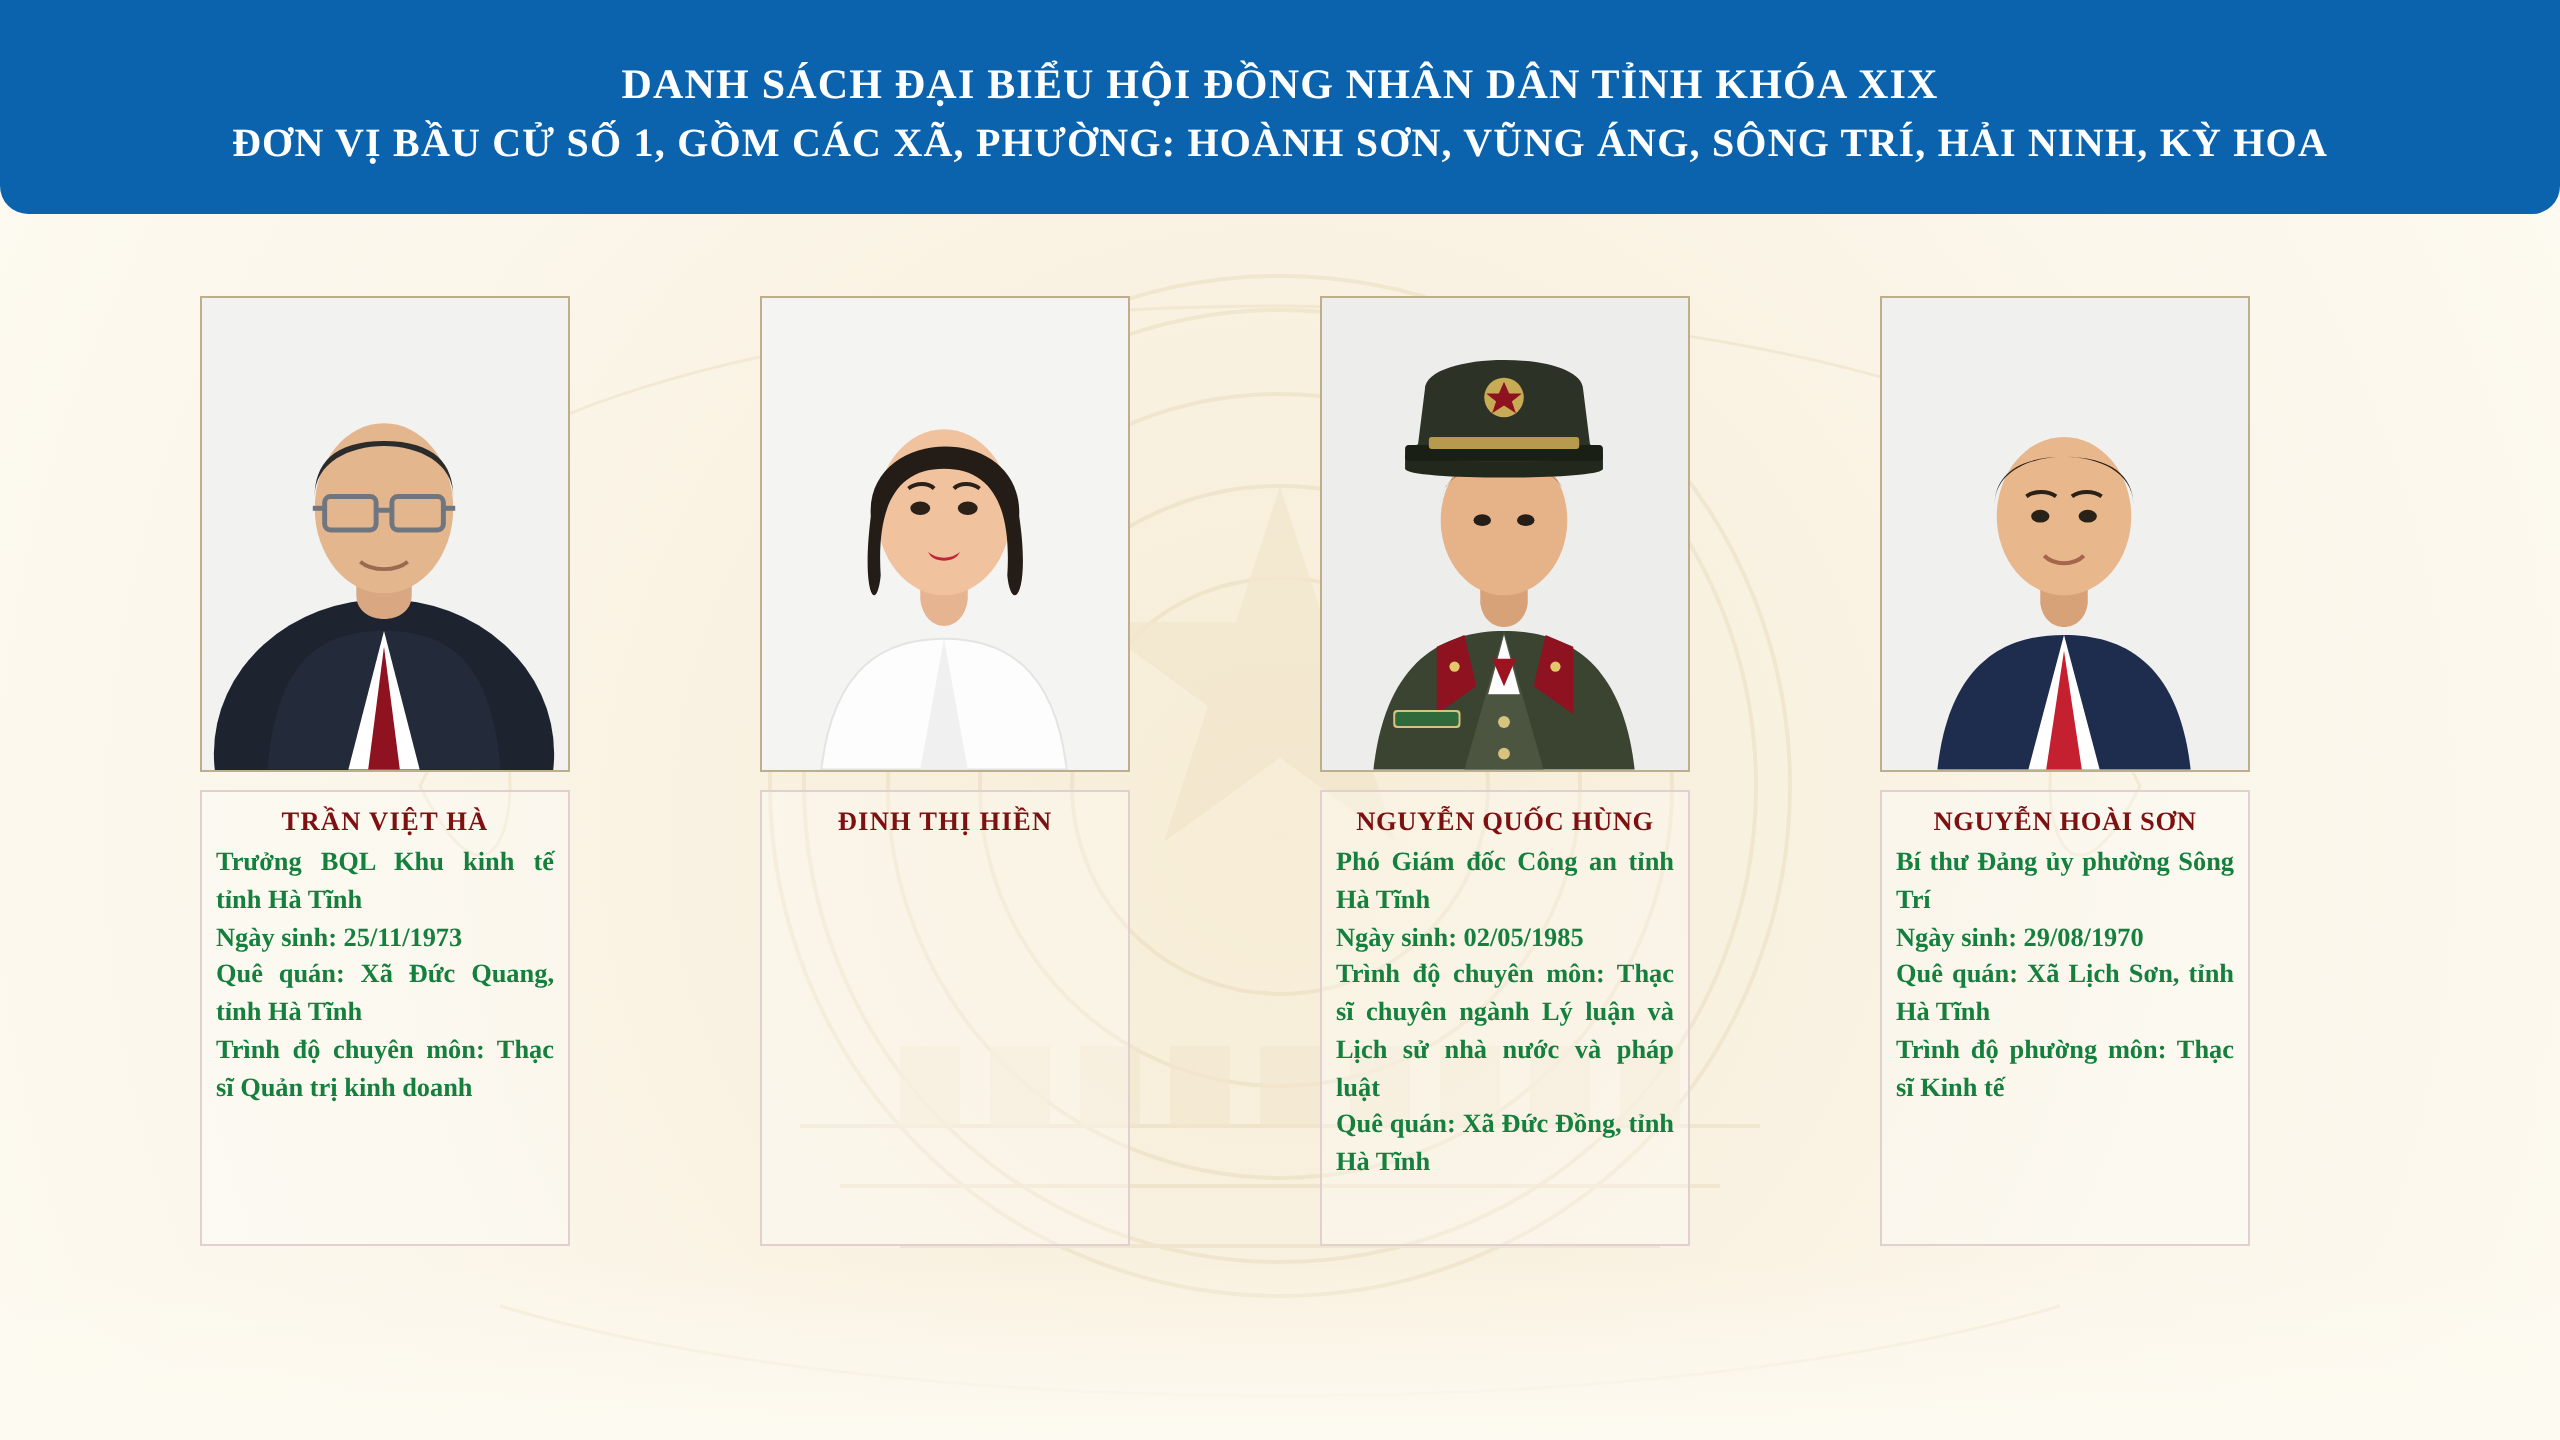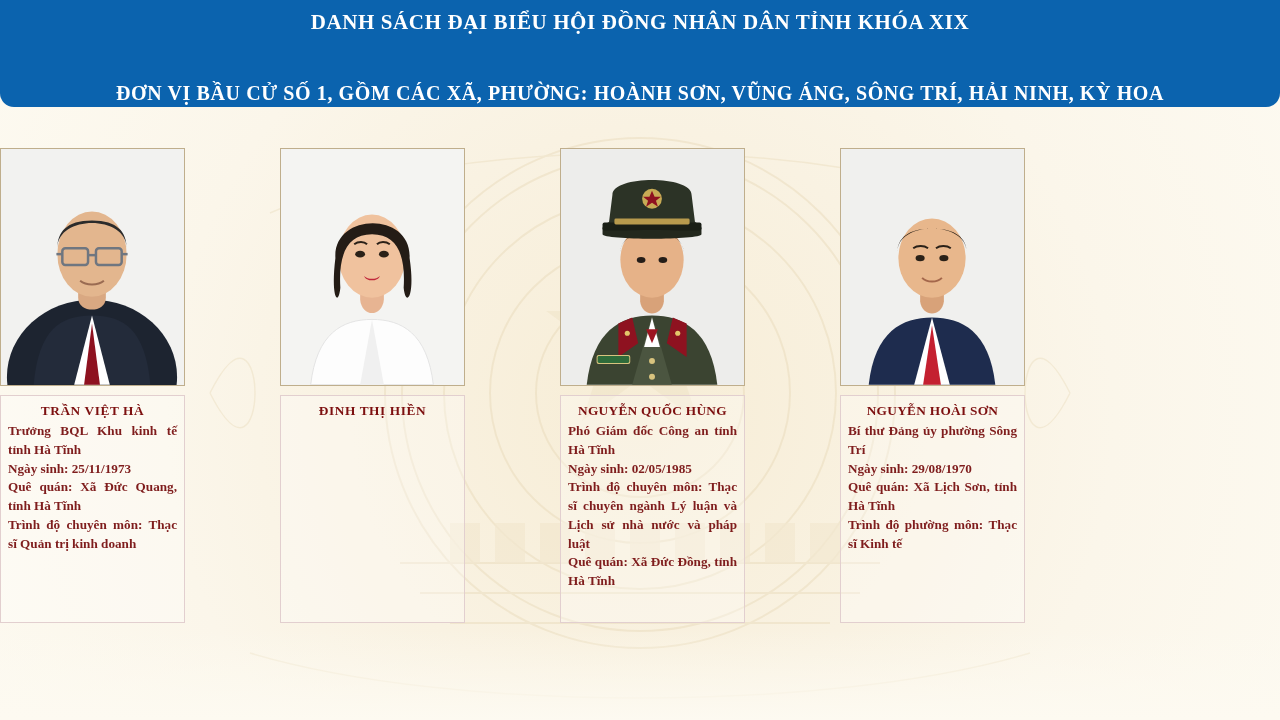--- a/index.html
+++ b/index.html
@@ -53,21 +53,21 @@
     top: 0;
     width: 1280px;
     height: 107px;
     background: #0b63ae;
     border-bottom-left-radius: 14px;
     border-bottom-right-radius: 14px;
     box-sizing: border-box;
     display: flex;
     flex-direction: column;
     align-items: center;
-    justify-content: space-between;
+    justify-content: center;
     padding-top: 8px;
   }
   .header .line {
     color: #ffffff;
     font-family: "Liberation Serif", serif;
     font-weight: bold;
     font-size: 21.5px;
     letter-spacing: 0.6px;
     line-height: 1.42;
     text-align: center;
@@ -77,20 +77,21 @@
   .header .line2 { font-size: 20px; }
 
   
   .cards {
     position: absolute;
     left: 0;
     top: 148px;
     width: 1280px;
     display: flex;
     justify-content: flex-start;
+    padding-left: 100px;
     box-sizing: border-box;
     gap: 95px;
   }
   .card {
     width: 185px;
     position: relative;
   }
   .photo-frame {
     width: 185px;
     height: 238px;
@@ -114,21 +115,21 @@
     text-align: center;
     font-weight: bold;
     font-size: 13.3px;
     color: #7d1010;
     letter-spacing: 0.6px;
     margin-bottom: 3px;
     line-height: 1.3;
   }
   .detail {
     font-size: 13.2px;
-    color: #7f1d1d;
+    color: #15803d;
     font-weight: bold;
     line-height: 1.42;
     text-align: justify;
   }
   .detail div { margin: 0; }
 
   
   .card-2 .info-box, .card-3 .info-box { margin-top: 9px; }
   .card-3 .name, .card-4 .name { letter-spacing: 0.3px; }
 </style>

